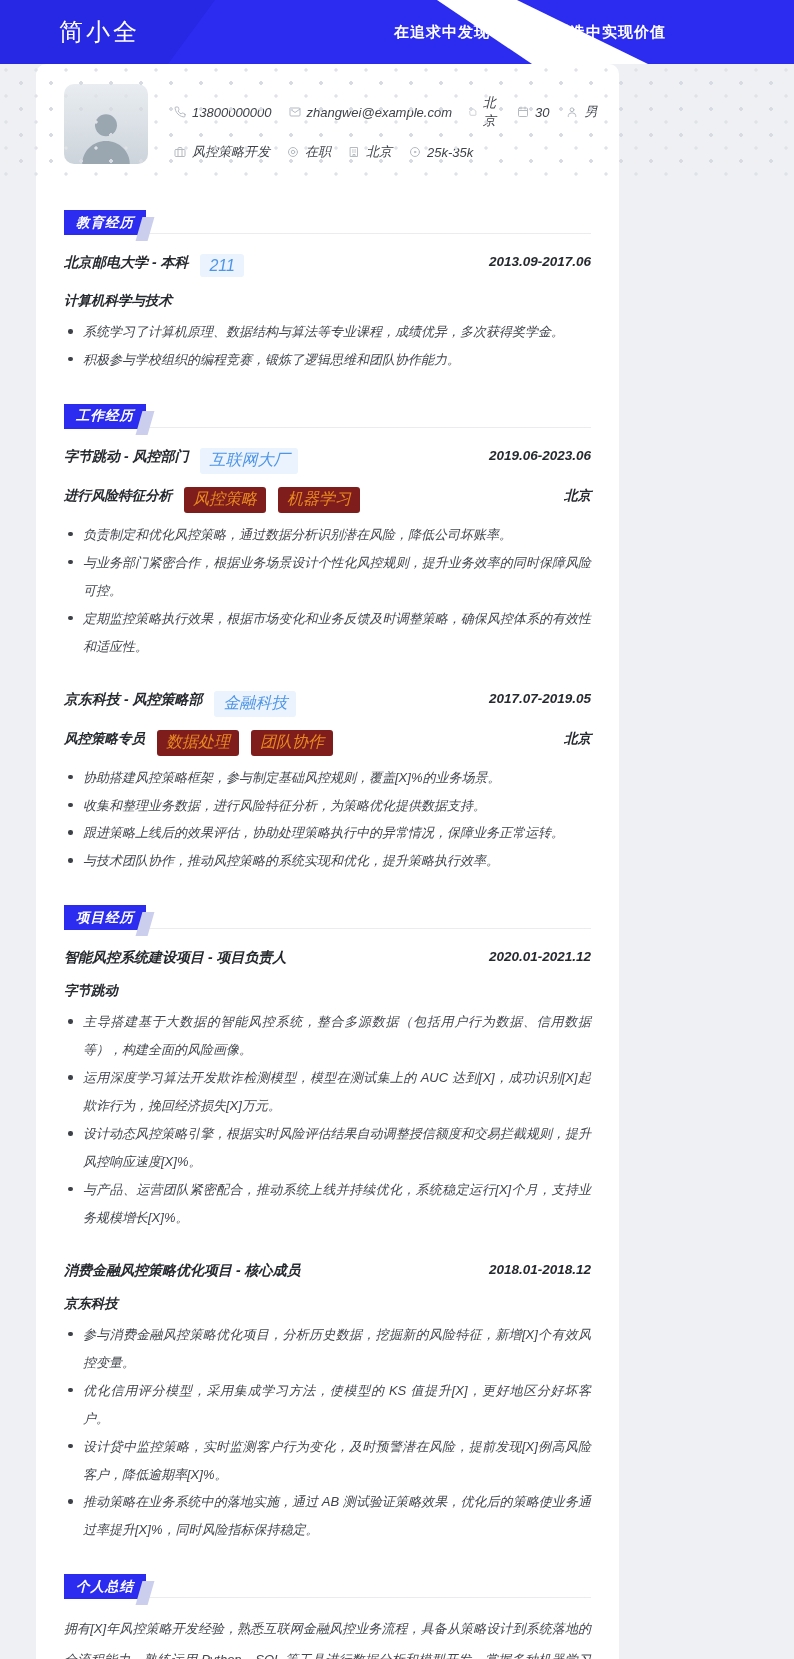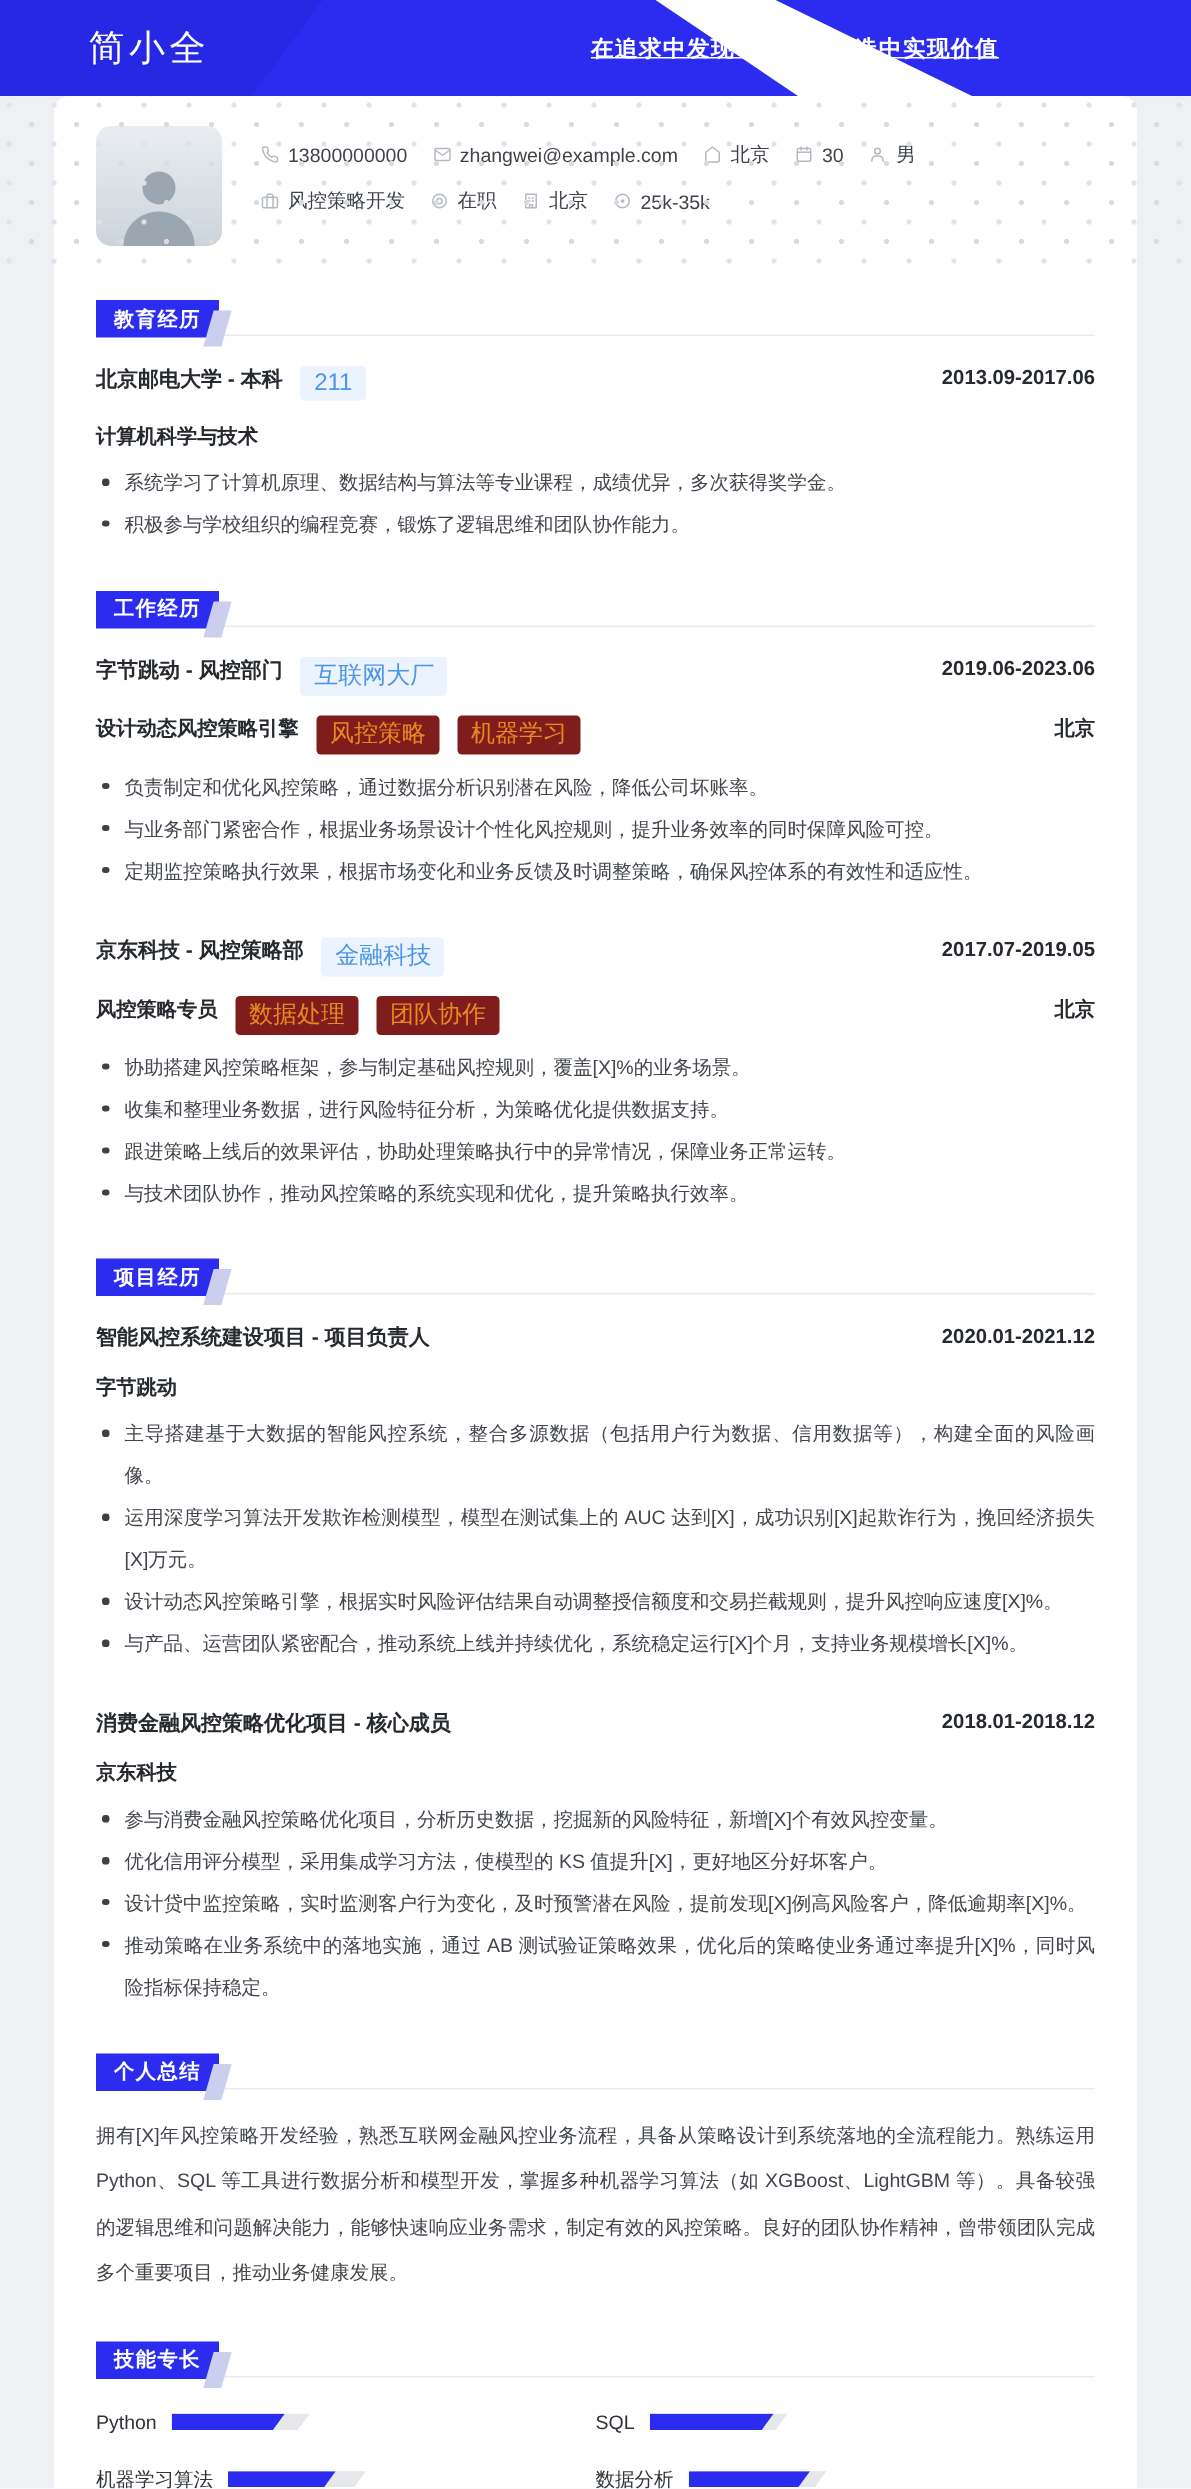--- a/index.html
+++ b/index.html
@@ -25,37 +25,38 @@
     position:absolute; top:0; left:420px; width:240px; height:64px; background:#fff;
     clip-path:polygon(17px 0, 97px 0, 228px 64px, 112px 64px);
   }
   .logo {
     position:absolute; left:59px; top:0; height:64px; display:flex; align-items:center;
     color:#fff; font-size:24px; font-weight:normal; letter-spacing:3px;
   }
   .slogan {
     position:absolute; left:350px; width:360px; top:0; height:64px;
     display:flex; align-items:center; justify-content:center;
-    color:#fff; font-size:15px; font-weight:600; letter-spacing:1px;text-decoration:underline;
+    color:#fff; font-size:15px; font-weight:600; letter-spacing:1px;
   }
   
   .dots {
     position:absolute; top:64px; left:0; width:794px; height:116px; z-index:2;
     background-image:
       radial-gradient(circle, #d8dbe1 1.7px, transparent 1.9px),
       radial-gradient(circle, #dfe2e7 1.5px, transparent 1.7px);
     background-size:30px 26px, 30px 26px;
     background-position:6px 6px, 21px 19px;
     pointer-events:none;
   }
   
   .card {
-    position:absolute; top:64px; left:36px; width:722px; height:1595px;
+    position:absolute; top:64px; left:36px; width:583px; height:1595px;
     background:#fff; border-radius:10px 10px 0 0; z-index:1;
     padding:0 28px 20px;
+    font-style:italic;
   }
   
   .profile { display:flex; padding:20px 0 6px; position:relative; z-index:4; }
   .avatar {
     width:84px; height:80px; border-radius:10px; flex:0 0 84px;
     background:linear-gradient(180deg,#e9edf1 0%,#ccd4db 100%);
     display:flex; align-items:flex-end; justify-content:center; overflow:hidden;
   }
   .contact { margin-left:26px; padding-top:10px; }
   .c-row { display:flex; align-items:center; gap:17px; margin-bottom:13px; }
@@ -224,21 +225,21 @@
       <span class="badge">工作经历</span>
     </div>
 
     <div class="entry">
       <div class="entry-row">
         <span class="entry-title">字节跳动 - 风控部门</span>
         <span class="tag tag-blue">互联网大厂</span>
         <span class="entry-date">2019.06-2023.06</span>
       </div>
       <div class="entry-row second">
-        <span class="entry-title" style="font-size:13.5px">设计动态风控策略引擎</span>
+        <span class="entry-title" style="font-size:13.5px">进行风险特征分析</span>
         <span class="tag tag-orange">风控策略</span>
         <span class="tag tag-orange">机器学习</span>
         <span class="entry-date">北京</span>
       </div>
       <ul class="bullets">
         <li>负责制定和优化风控策略，通过数据分析识别潜在风险，降低公司坏账率。</li>
         <li>与业务部门紧密合作，根据业务场景设计个性化风控规则，提升业务效率的同时保障风险可控。</li>
         <li>定期监控策略执行效果，根据市场变化和业务反馈及时调整策略，确保风控体系的有效性和适应性。</li>
       </ul>
     </div>

